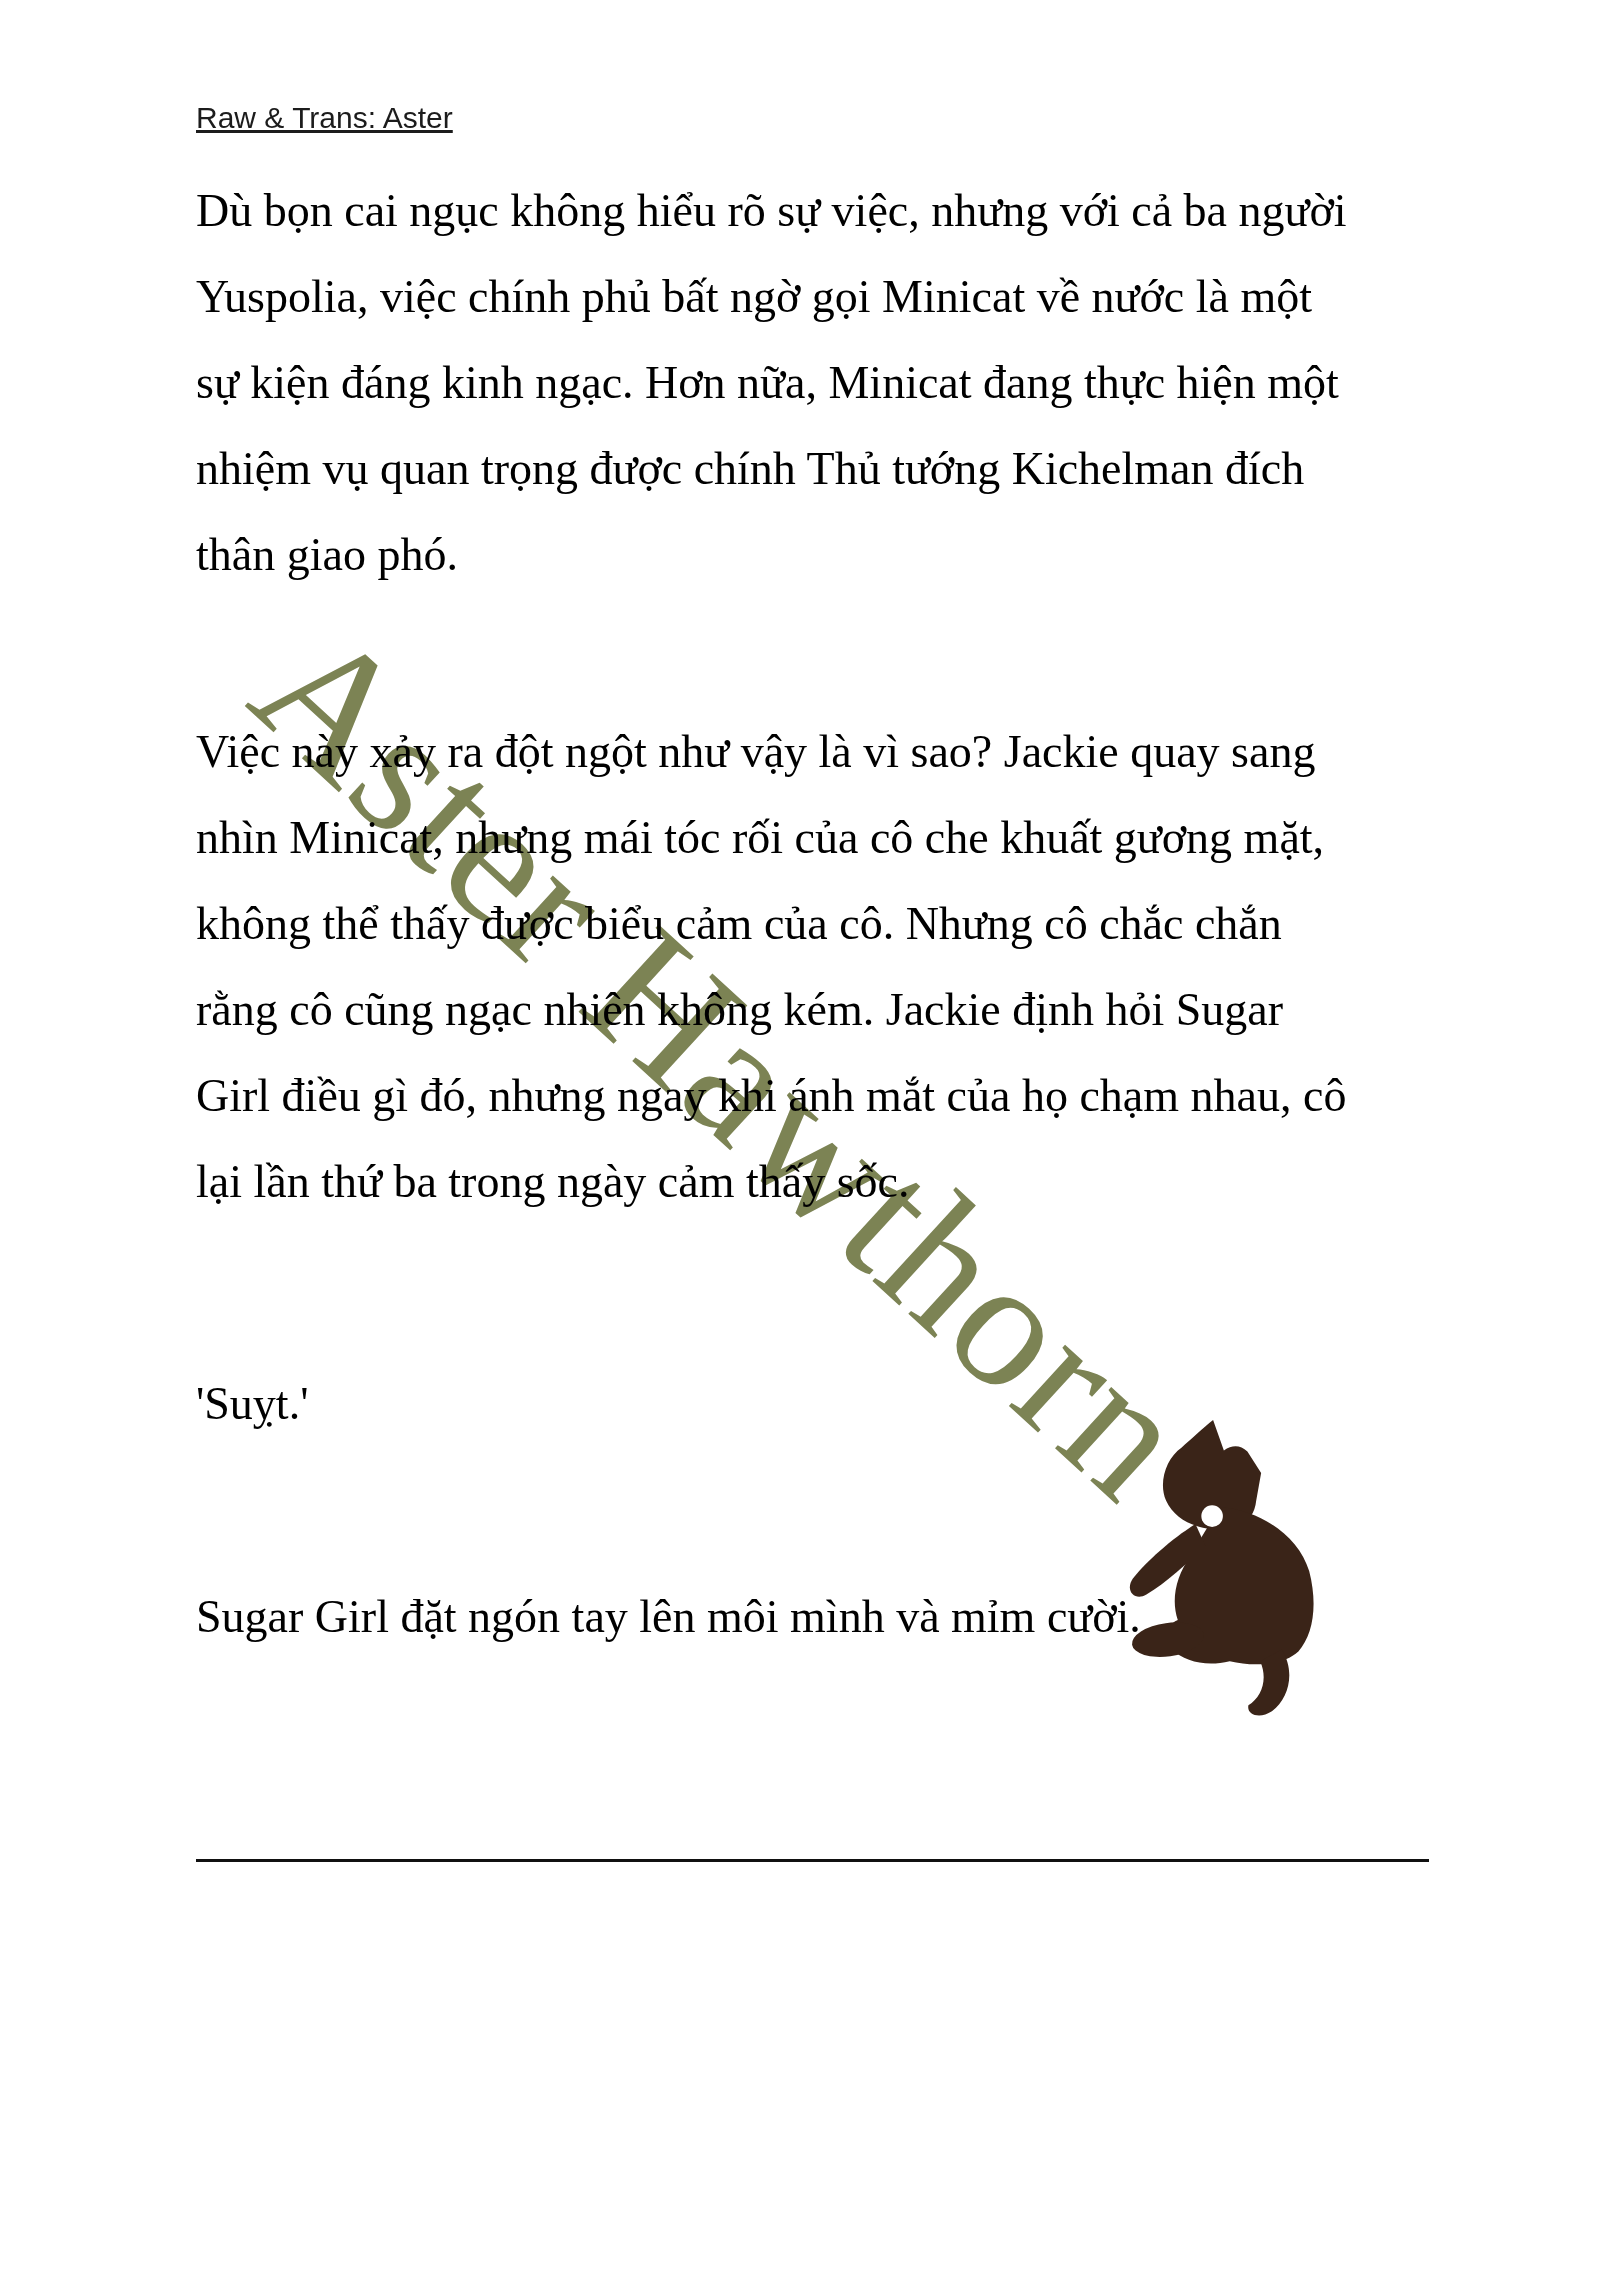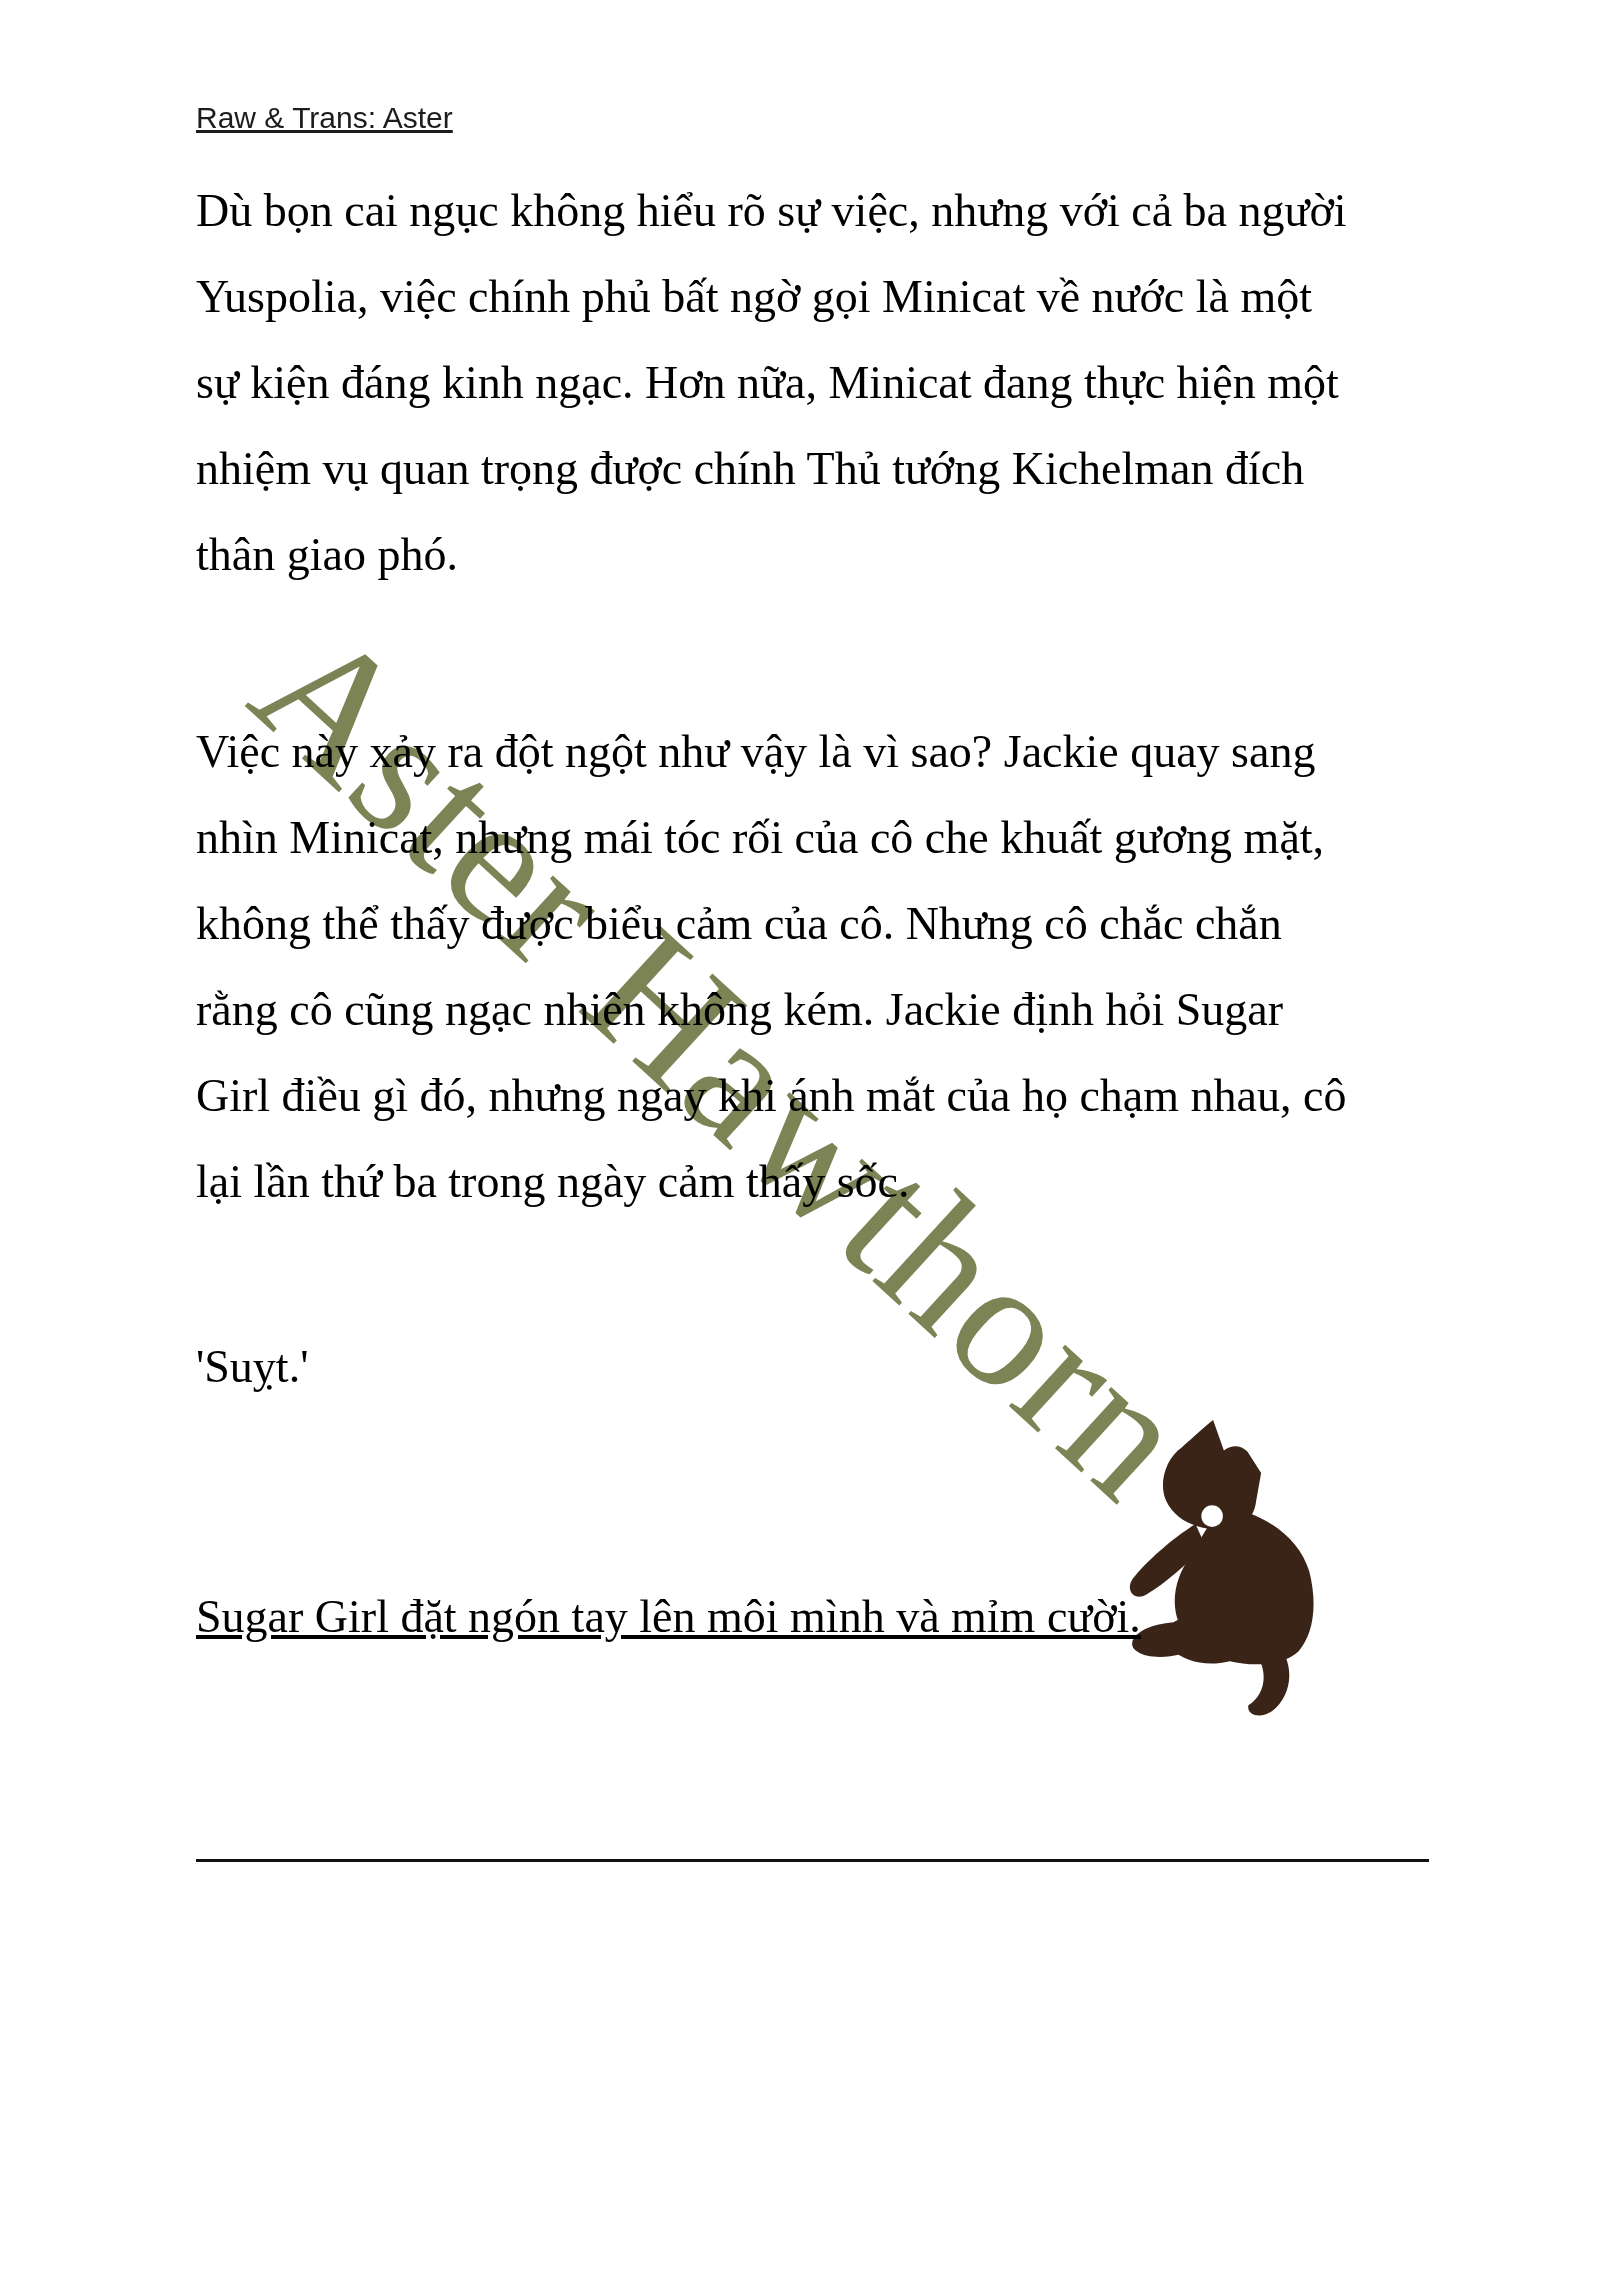--- a/index.html
+++ b/index.html
@@ -27,22 +27,22 @@
     width: 1304px;
     margin: 0;
     font-size: 46px;
     line-height: 86px;
     color: #000000;
     white-space: pre-line;
     z-index: 3;
   }
   .para-1 { top: 168px; }
   .para-2 { top: 709px; }
-  .para-3 { top: 1324px; }
-  .para-4 { top: 1574px; text-decoration: underline; }
+  .para-3 { top: 1361px; }
+  .para-4 { top: 1574px; }
   .watermark {
     position: absolute;
     left: 355px; top: 583px;
     font-size: 181px;
     line-height: 1.15;
     color: #7c8354;
     white-space: nowrap;
     transform: rotate(42.5deg);
     transform-origin: 0 0;
     z-index: 1;

